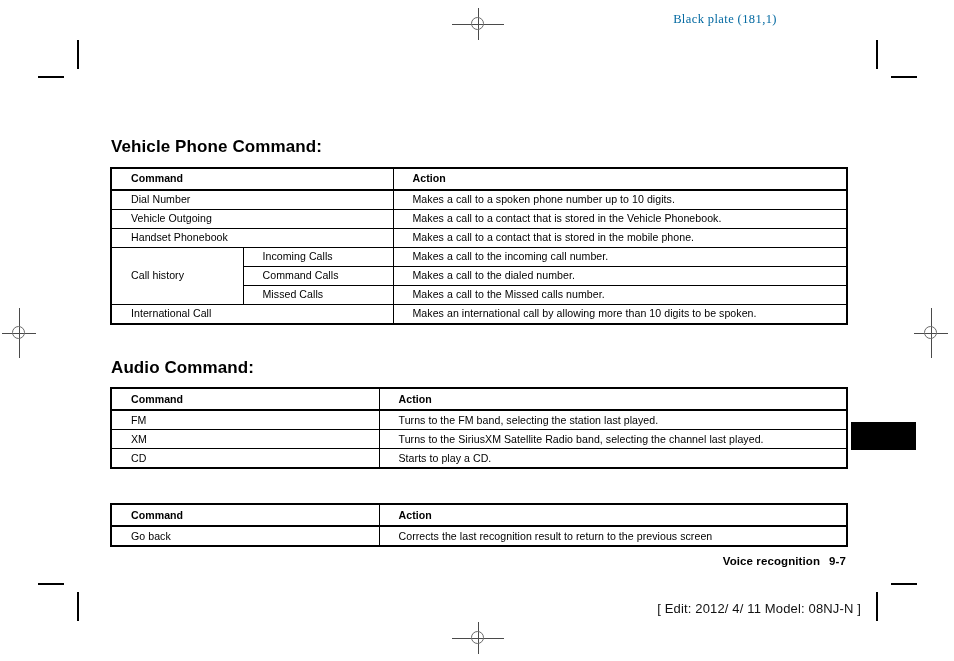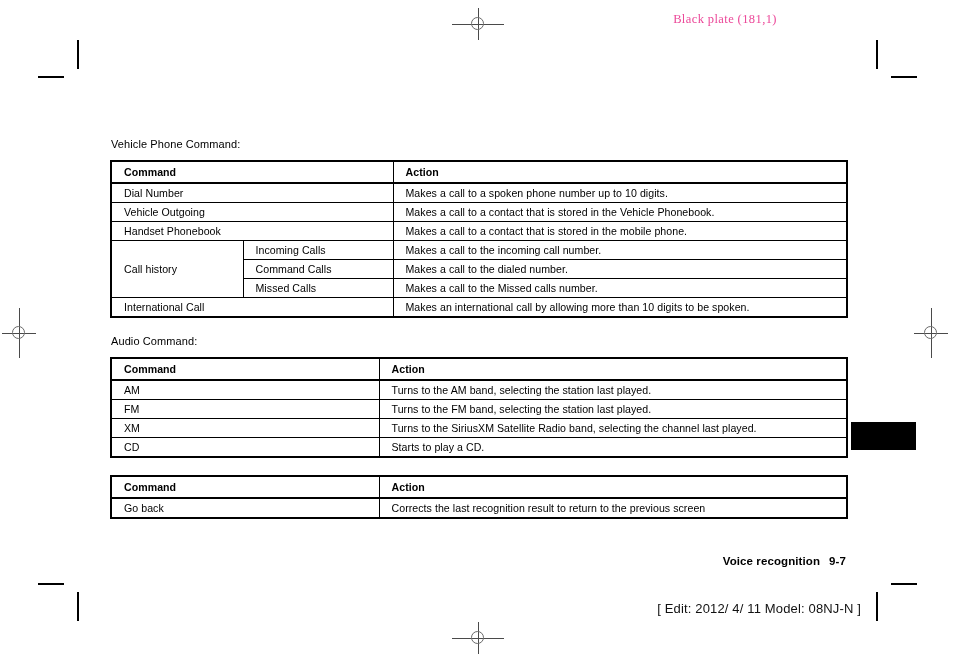--- a/index.html
+++ b/index.html
@@ -65,21 +65,21 @@
   
   .black-plate {
     position: absolute;
     left: 560px;
     top: 12px;
     width: 330px;
     text-align: center;
     font-family: "Liberation Serif", serif;
     font-size: 12.5px;
     letter-spacing: 0.4px;
-    color: #ec4899;
+    color: #0369a1;
     white-space: nowrap;
   }
   .folio {
     position: absolute;
     right: 108px;
     top: 555px;
     font-size: 11.5px;
     font-weight: bold;
     letter-spacing: 0.1px;
     white-space: nowrap;
@@ -101,42 +101,42 @@
 
   
   .content {
     position: absolute;
     left: 110px;
     top: 138px;
     width: 736px;
   }
 
   .section-title {
-    font-size: 11px;
-    font-weight: normal;
+    font-size: 17px;
+    font-weight: bold;
     letter-spacing: 0.1px;
     margin: 0 0 10px 1px;
     line-height: 1.1;
   }
   .section + .section {
-    margin-top: 17px;
+    margin-top: 34px;
   }
 
   table.cmd-table {
     border-collapse: collapse;
     width: 736px;
     table-layout: fixed;
     border: 2.2px solid #000000;
     font-size: 10.6px;
     line-height: 1.15;
   }
   table.cmd-table td,
   table.cmd-table th {
     border: 1px solid #000000;
-    padding: 2px 5px 3px 12px;
+    padding: 2px 5px 3px 19px;
     text-align: left;
     vertical-align: middle;
     height: 13px;
     font-weight: normal;
     letter-spacing: 0.05px;
     overflow: hidden;
     white-space: nowrap;
   }
   table.cmd-table thead th {
     font-weight: bold;
@@ -247,24 +247,20 @@
         <col style="width:468px;">
       </colgroup>
       <thead>
         <tr>
           <th>Command</th>
           <th>Action</th>
         </tr>
       </thead>
       <tbody>
         <tr>
-          <td>AM</td>
-          <td>Turns to the AM band, selecting the station last played.</td>
-        </tr>
-        <tr>
           <td>FM</td>
           <td>Turns to the FM band, selecting the station last played.</td>
         </tr>
         <tr>
           <td>XM</td>
           <td>Turns to the SiriusXM Satellite Radio band, selecting the channel last played.</td>
         </tr>
         <tr>
           <td>CD</td>
           <td>Starts to play a CD.</td>

